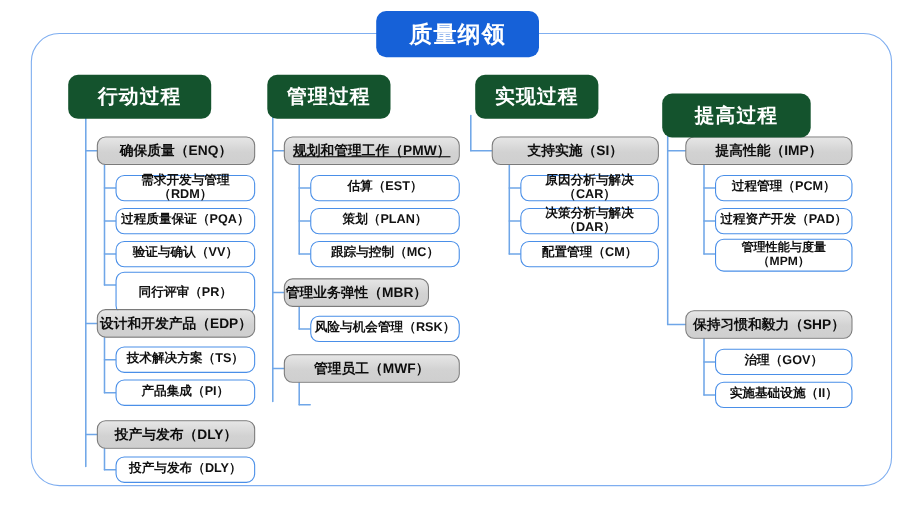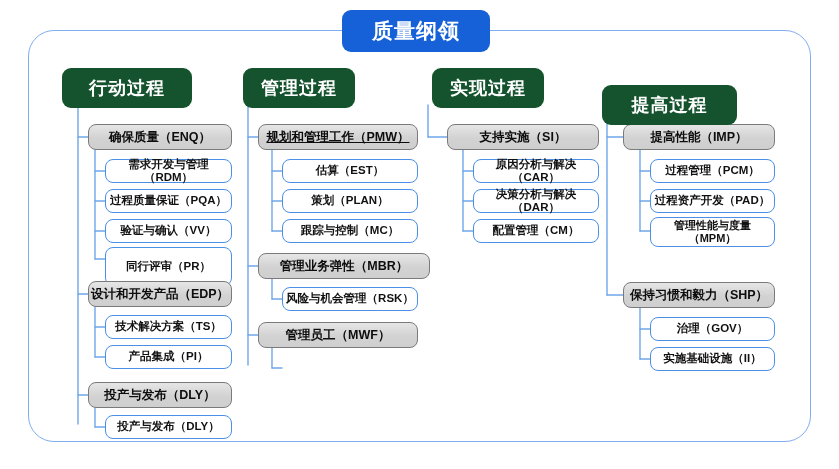--- a/index.html
+++ b/index.html
@@ -204,21 +204,21 @@
   <div class="leaf-box" style="left:282px;top:159px;width:136px;height:24px;">
     <span>估算（EST）</span>
   </div>
   <div class="leaf-box" style="left:282px;top:189px;width:136px;height:24px;">
     <span>策划（PLAN）</span>
   </div>
   <div class="leaf-box" style="left:282px;top:219px;width:136px;height:24px;">
     <span>跟踪与控制（MC）</span>
   </div>
 
-  <div class="grp-box" style="left:258px;top:253px;width:172px;height:26px;">
+  <div class="grp-box" style="left:258px;top:253px;width:132px;height:26px;">
     <span>管理业务弹性（MBR）</span>
   </div>
   <div class="leaf-box" style="left:282px;top:287px;width:136px;height:24px;">
     <span>风险与机会管理（RSK）</span>
   </div>
 
   <div class="grp-box" style="left:258px;top:322px;width:160px;height:26px;align-items:center;">
     <span>管理员工（MWF）</span>
   </div>
 

